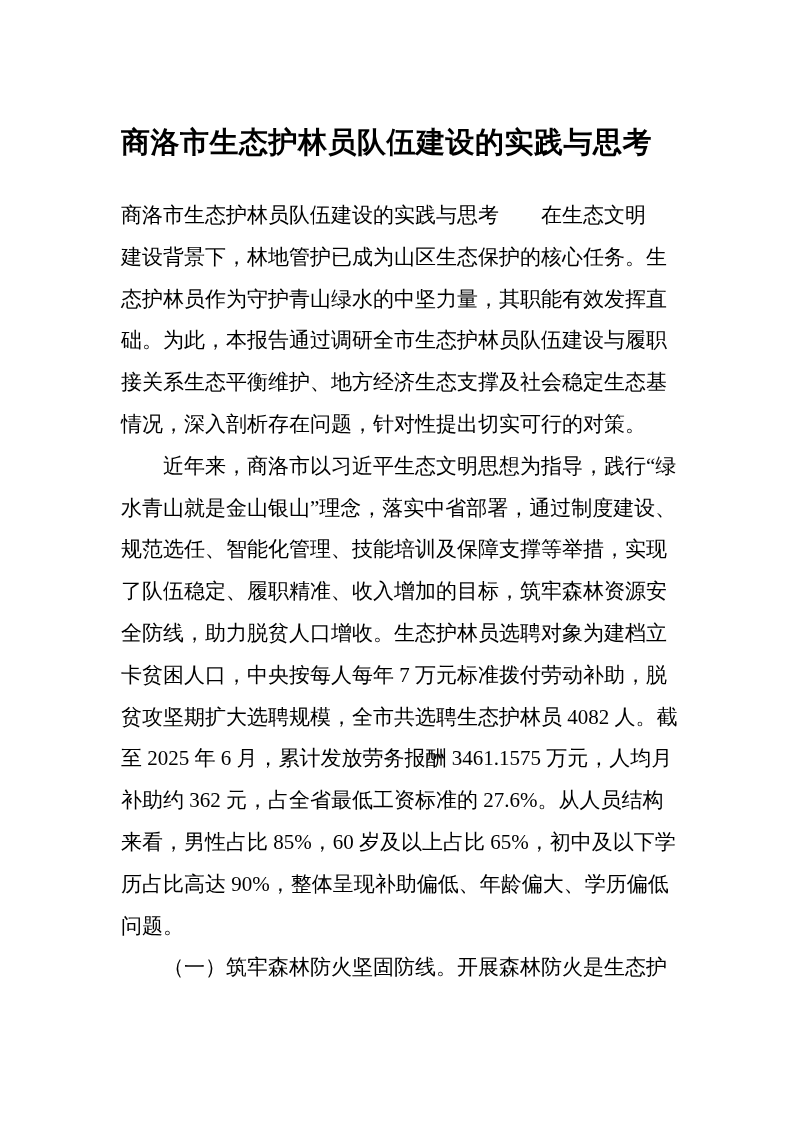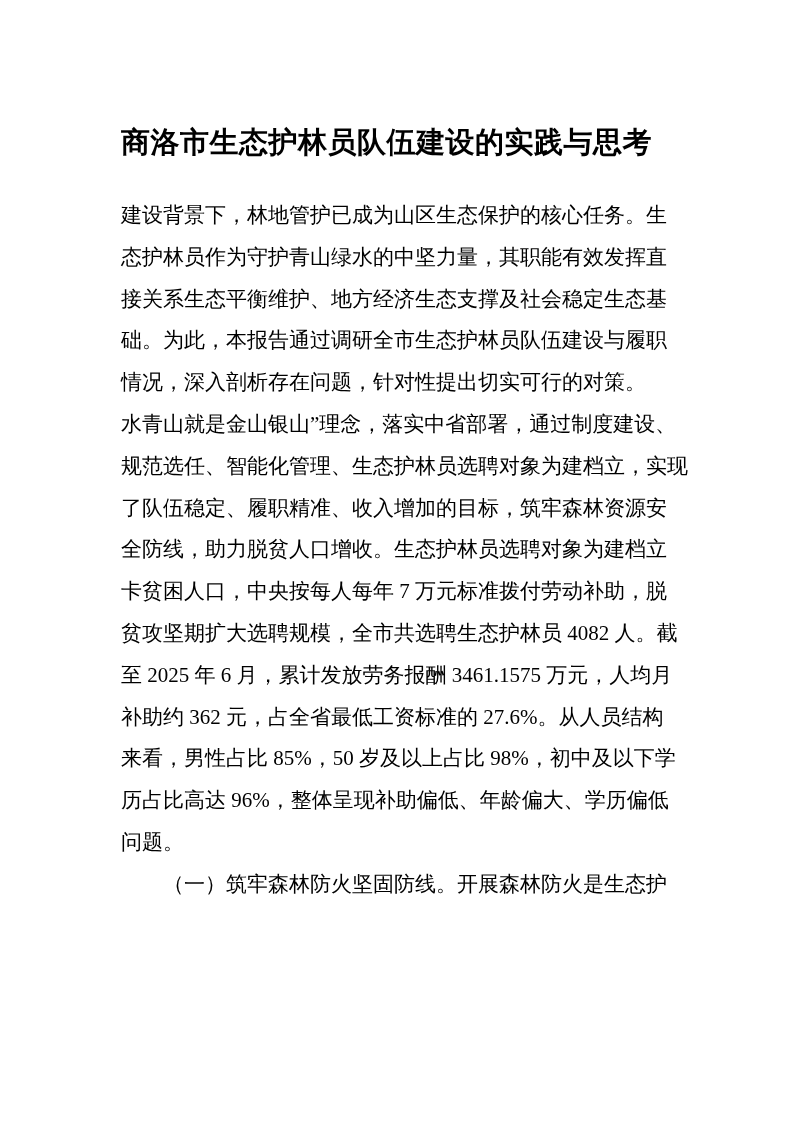--- a/index.html
+++ b/index.html
@@ -46,36 +46,38 @@
     text-align-last: justify;
   }
 </style>
 </head>
 <body>
 
 <div class="page">
   <h1 class="doc-title">商洛市生态护林员队伍建设的实践与思考</h1>
   <div class="doc-body">
       <div class="paragraph">
+        <div class="line stretch">商洛市生态护林员队伍建设的实践与思考　　在生态文明</div>
         <div class="line stretch">建设背景下，林地管护已成为山区生态保护的核心任务。生</div>
         <div class="line stretch">态护林员作为守护青山绿水的中坚力量，其职能有效发挥直</div>
+        <div class="line stretch">础。为此，本报告通过调研全市生态护林员队伍建设与履职</div>
         <div class="line stretch">接关系生态平衡维护、地方经济生态支撑及社会稳定生态基</div>
-        <div class="line stretch">础。为此，本报告通过调研全市生态护林员队伍建设与履职</div>
         <div class="line">情况，深入剖析存在问题，针对性提出切实可行的对策。</div>
       </div>
       <div class="paragraph">
+        <div class="line stretch">　　近年来，商洛市以习近平生态文明思想为指导，践行“绿</div>
         <div class="line stretch">水青山就是金山银山”理念，落实中省部署，通过制度建设、</div>
-        <div class="line stretch">规范选任、智能化管理、生态护林员选聘对象为建档立，实现</div>
+        <div class="line stretch">规范选任、智能化管理、技能培训及保障支撑等举措，实现</div>
         <div class="line stretch">了队伍稳定、履职精准、收入增加的目标，筑牢森林资源安</div>
         <div class="line stretch">全防线，助力脱贫人口增收。生态护林员选聘对象为建档立</div>
         <div class="line stretch">卡贫困人口，中央按每人每年 7 万元标准拨付劳动补助，脱</div>
         <div class="line stretch">贫攻坚期扩大选聘规模，全市共选聘生态护林员 4082 人。截</div>
         <div class="line stretch">至 2025 年 6 月，累计发放劳务报酬 3461.1575 万元，人均月</div>
         <div class="line stretch">补助约 362 元，占全省最低工资标准的 27.6%。从人员结构</div>
-        <div class="line stretch">来看，男性占比 85%，50 岁及以上占比 98%，初中及以下学</div>
-        <div class="line stretch">历占比高达 96%，整体呈现补助偏低、年龄偏大、学历偏低</div>
+        <div class="line stretch">来看，男性占比 85%，60 岁及以上占比 65%，初中及以下学</div>
+        <div class="line stretch">历占比高达 90%，整体呈现补助偏低、年龄偏大、学历偏低</div>
         <div class="line">问题。</div>
       </div>
       <div class="paragraph">
         <div class="line stretch">　　（一）筑牢森林防火坚固防线。开展森林防火是生态护</div>
       </div>
     </div>
 </div>
 
 </body></html>

